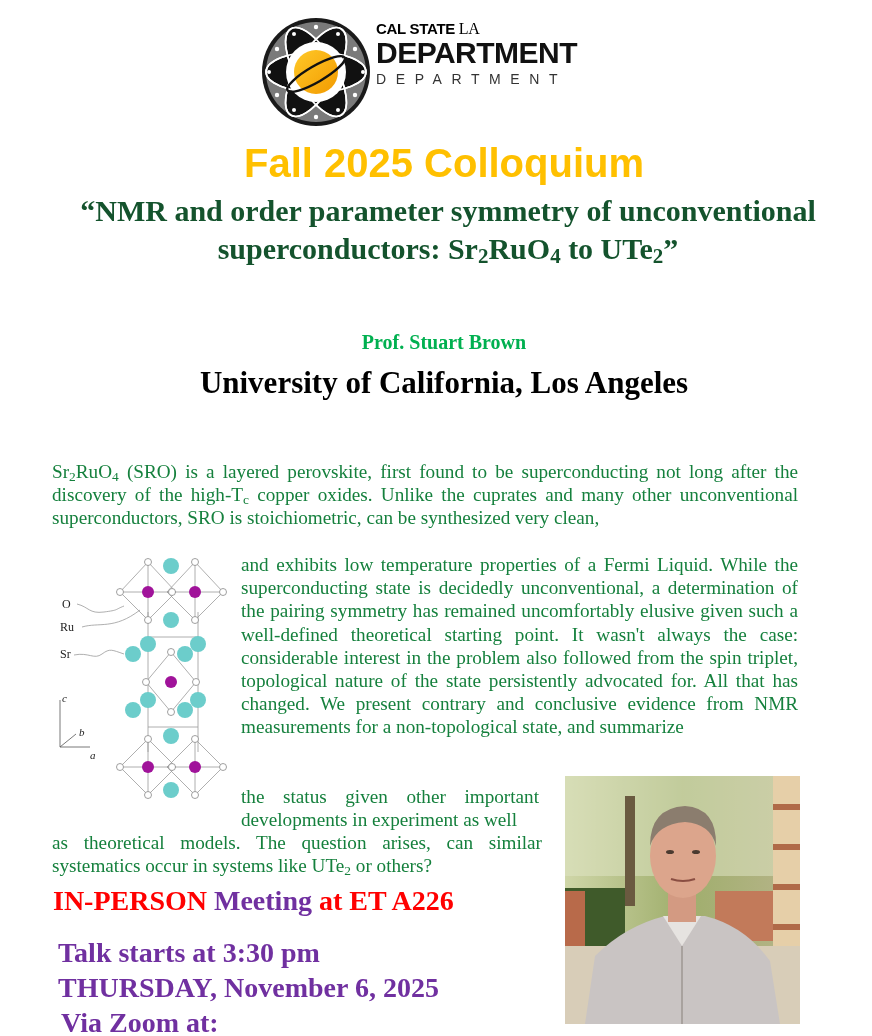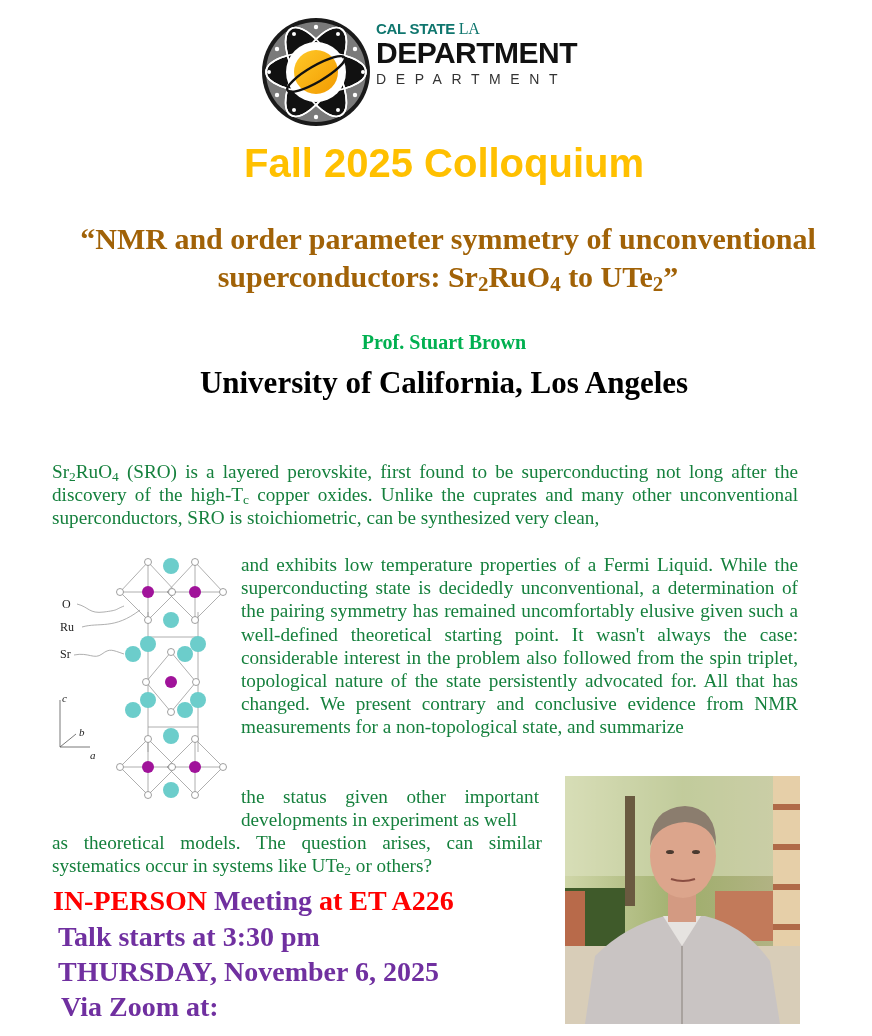--- a/index.html
+++ b/index.html
@@ -2,47 +2,47 @@
 <html><head>
 <meta charset="utf-8">
 <style>
   html, body { margin:0; padding:0; background:#ffffff; }
   body { width:872px; height:1036px; position:relative; overflow:hidden; font-family:"Liberation Serif", serif; color:#000; }
 
   
   .logo { position:absolute; left:260px; top:16px; width:330px; height:112px; }
   .logo-mark { position:absolute; left:0; top:0; width:112px; height:112px; }
   .logo-text { position:absolute; left:116px; top:4px; }
-  .logo-cal { font-family:"Liberation Sans", sans-serif; font-weight:700; font-size:15px; letter-spacing:-0.3px; color:#0f766e; line-height:18px; }
+  .logo-cal { font-family:"Liberation Sans", sans-serif; font-weight:700; font-size:15px; letter-spacing:-0.3px; color:#000000; line-height:18px; }
   .logo-cal .la { font-family:"Liberation Serif", serif; font-weight:400; font-size:16px; }
   .logo-big { font-family:"Liberation Sans", sans-serif; font-weight:700; font-size:30px; line-height:30px; color:#111; letter-spacing:-0.5px; }
   .logo-big .amp { font-weight:400; }
   .logo-dept { font-family:"Liberation Sans", sans-serif; font-weight:400; font-size:14px; letter-spacing:9.6px; color:#333; line-height:18px; margin-top:2px; }
 
   .center { position:absolute; left:0; width:872px; text-align:center;padding-left:8px; }
   .fall { top:138px; font-family:"Liberation Sans", sans-serif; font-weight:700; font-size:40px; color:#FFC000; line-height:50px; }
-  .talk-title { top:220px; left:60px; width:760px; font-weight:700; font-size:30px; line-height:38px; color:#a16207; }
+  .talk-title { top:192px; left:60px; width:760px; font-weight:700; font-size:30px; line-height:38px; color:#14532d; }
   .speaker { top:322px; font-weight:700; font-size:20px; color:#00B050; line-height:40px; }
   .affil { top:364px; font-weight:700; font-size:31px; color:#000; line-height:38px; }
 
   .abstract { position:absolute; left:52px; width:746px; font-size:19.2px; line-height:23.2px; text-align:justify; color:#15803d; }
   .abs-top { top:460px; }
   .abs-mid { top:553px; left:241px; width:557px; }
   .abs-low { top:785px; left:241px; width:298px; }
   .abs-bottom { top:831px; width:490px; }
   .abstract p { margin:0; }
   sub, .sub { font-size:0.7em; vertical-align:-0.2em; line-height:0; }
 
   .crystal { position:absolute; left:44px; top:552px; width:190px; height:250px; }
 
   .photo { position:absolute; left:565px; top:776px; width:235px; height:248px; overflow:hidden; }
 
   .info { position:absolute; left:53px; font-weight:700; font-size:28px; line-height:34px; }
   .red { color:#FF0000; }
-  .purple { color:#7030A0; }
+  .purple { color:#7030A0;margin-top:16px; }
   .info1 { top:884px; }
   .info2 { top:920px; left:58px; }
   .info3 { top:955px; left:58px; }
   .info4 { top:990px; left:61px; }
 </style>
 </head>
 <body>
 
 <div class="logo">
   <svg class="logo-mark" viewBox="0 0 112 112">

